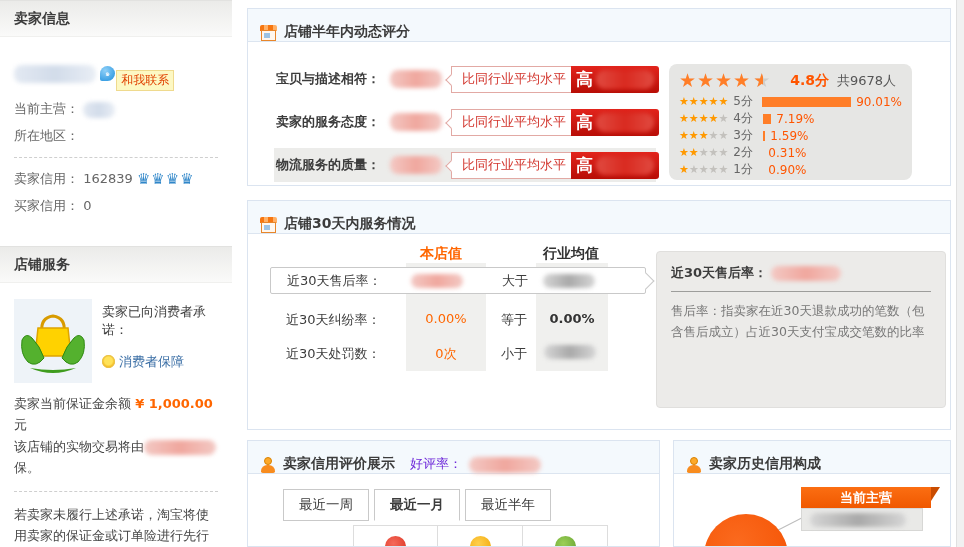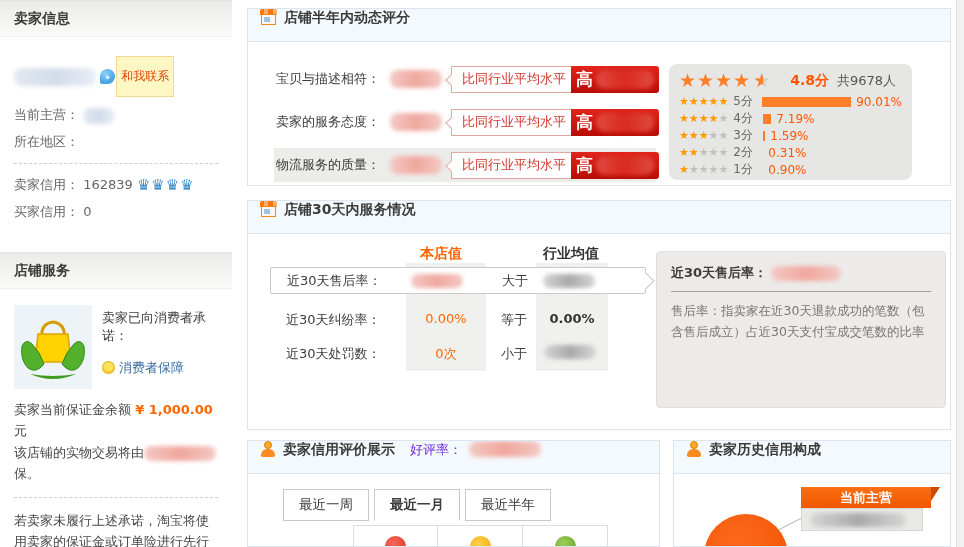--- a/index.html
+++ b/index.html
@@ -15,60 +15,60 @@
   .rd-red   { background:linear-gradient(90deg,#e04a40,#d92a20,#e04a40); border-radius:9px; }
 
   
   .sidebar { position:absolute; left:0; top:0; width:232px; }
   .side-hd { background:linear-gradient(#ebebe9,#fafaf9); border-top:1px solid #e2e2e0;
     border-bottom:1px solid #f0f0ee; padding:9px 14px 8px; font-size:14px; font-weight:bold; color:#3c3c3c; }
   .side-body { padding:10px 14px; }
   .srow { margin:9px 0; color:#666; }
   .dashed { border-top:1px dashed #cfcfcf; margin:12px 0; }
   .contact-badge { display:inline-block; background:#fdf8c3; border:1px solid #efda8e;
-    color:#e04000; font-size:12px; padding:11px 4px; vertical-align:middle; cursor:pointer; }
+    color:#e04000; font-size:12px; padding:1px 4px; vertical-align:middle; cursor:pointer;margin-top:14px; }
   .ww-icon { display:inline-block; width:15px; height:15px; border-radius:50% 50% 50% 2px;
     background:radial-gradient(circle at 35% 30%,#8fd0f8,#1e8fdc); vertical-align:middle; margin-right:1px;
     color:#fff; font-size:8px; text-align:center; line-height:15px; }
   .crown { color:#2f86c9; font-size:15px; letter-spacing:1px; vertical-align:-1px; }
   .service-flex { display:flex; gap:10px; margin:6px 0 10px; }
   .service-icon-box { width:78px; height:84px; background:#eef3f8; flex:none; display:flex; align-items:center; justify-content:center; }
   .link { color:#3a6ea5; text-decoration:none; cursor:pointer; }
   .orange-money { color:#ff6600; font-weight:bold; }
   .note-txt { line-height:1.65; color:#474747; }
   .play-box { display:inline-block; width:13px; height:13px; border:1px solid #b8c6d8; color:#3a6ea5;
     font-size:8px; line-height:12px; text-align:center; vertical-align:-2px; background:#f4f8fc; }
   .flower { display:inline-block; width:13px; height:13px; border-radius:50%;
     background:radial-gradient(circle at 50% 45%,#ffe259 40%,#f0a500 75%); box-shadow:0 0 0 1px #e9c34c inset; vertical-align:-2px; margin-right:4px; }
 
   
   .panel { position:absolute; background:#fff; border:1px solid #dbe4f0; }
   .panel-hd { height:33px; background:#f4f9fd; border-bottom:1px solid #dce5f0;
-    display:flex; align-items:flex-start; padding-left:12px; gap:7px; }
+    display:flex; align-items:flex-end; padding-left:12px; gap:7px; }
   .panel-title { font-size:14px; font-weight:bold; color:#3c3c3c; }
   .p1 { left:247px; top:8px;   width:704px; height:178px; }
   .p2 { left:247px; top:200px; width:704px; height:230px; }
   .p3 { left:247px; top:440px; width:413px; height:107px; overflow:hidden; }
   .p4 { left:673px; top:440px; width:278px; height:107px; overflow:hidden; }
 
   
   .shop-ic { width:17px; height:16px; position:relative; flex:none; }
   .shop-ic .awn { position:absolute; top:0; left:0; right:0; height:6px; background:#f7760f;
     border-radius:2px 2px 0 0; background-image:linear-gradient(90deg,#f7760f 25%,#ffb066 25%,#ffb066 50%,#f7760f 50%,#f7760f 75%,#ffb066 75%); }
   .shop-ic .bd { position:absolute; top:5px; left:1px; right:1px; bottom:0; border:1px solid #e8862a; background:#fff7ee; }
   .shop-ic .win { position:absolute; top:8px; left:4px; width:6px; height:5px; background:#9cc3e5; }
 
   
   .person-ic { width:16px; height:16px; position:relative; flex:none; }
   .person-ic .hd { position:absolute; left:4px; top:0; width:8px; height:8px; border-radius:50%; background:#fda929; border:1px solid #d98200; }
   .person-ic .bd { position:absolute; left:1px; top:8px; width:14px; height:8px; border-radius:7px 7px 2px 2px; background:#f88c1e; }
 
   
   .dsr-row { position:absolute; left:0; height:32px; display:flex; align-items:center; }
-  .dsr-row .lbl { position:absolute; left:28px; width:140px; font-weight:normal; color:#3c3c3c; }
+  .dsr-row .lbl { position:absolute; left:28px; width:140px; font-weight:bold; color:#3c3c3c; }
   .dsr-row .score { position:absolute; left:142px; width:52px; height:18px; }
   .dsr-hl { position:absolute; left:26px; width:382px; height:34px; background:#ececea; }
   .callout { position:absolute; left:203px; width:200px; height:27px; background:#fff;
     border:1px solid #e2a9a4; display:flex; align-items:center; }
   .callout .arr { position:absolute; left:-5px; top:9px; width:8px; height:8px; background:#fff;
     border-left:1px solid #e2a9a4; border-bottom:1px solid #e2a9a4; transform:rotate(45deg); }
   .callout .ctext { color:#d2342c; padding:0 5px 0 10px; white-space:nowrap; font-size:13px; }
   .hi-box { height:27px; margin:-1px -1px -1px 0; background:linear-gradient(#e2241c,#b80d06);
     display:flex; align-items:center; padding:0 5px; gap:3px; border-radius:0 3px 3px 0; }
   .hi-box .hi { color:#fff; font-weight:bold; font-size:17px; }

